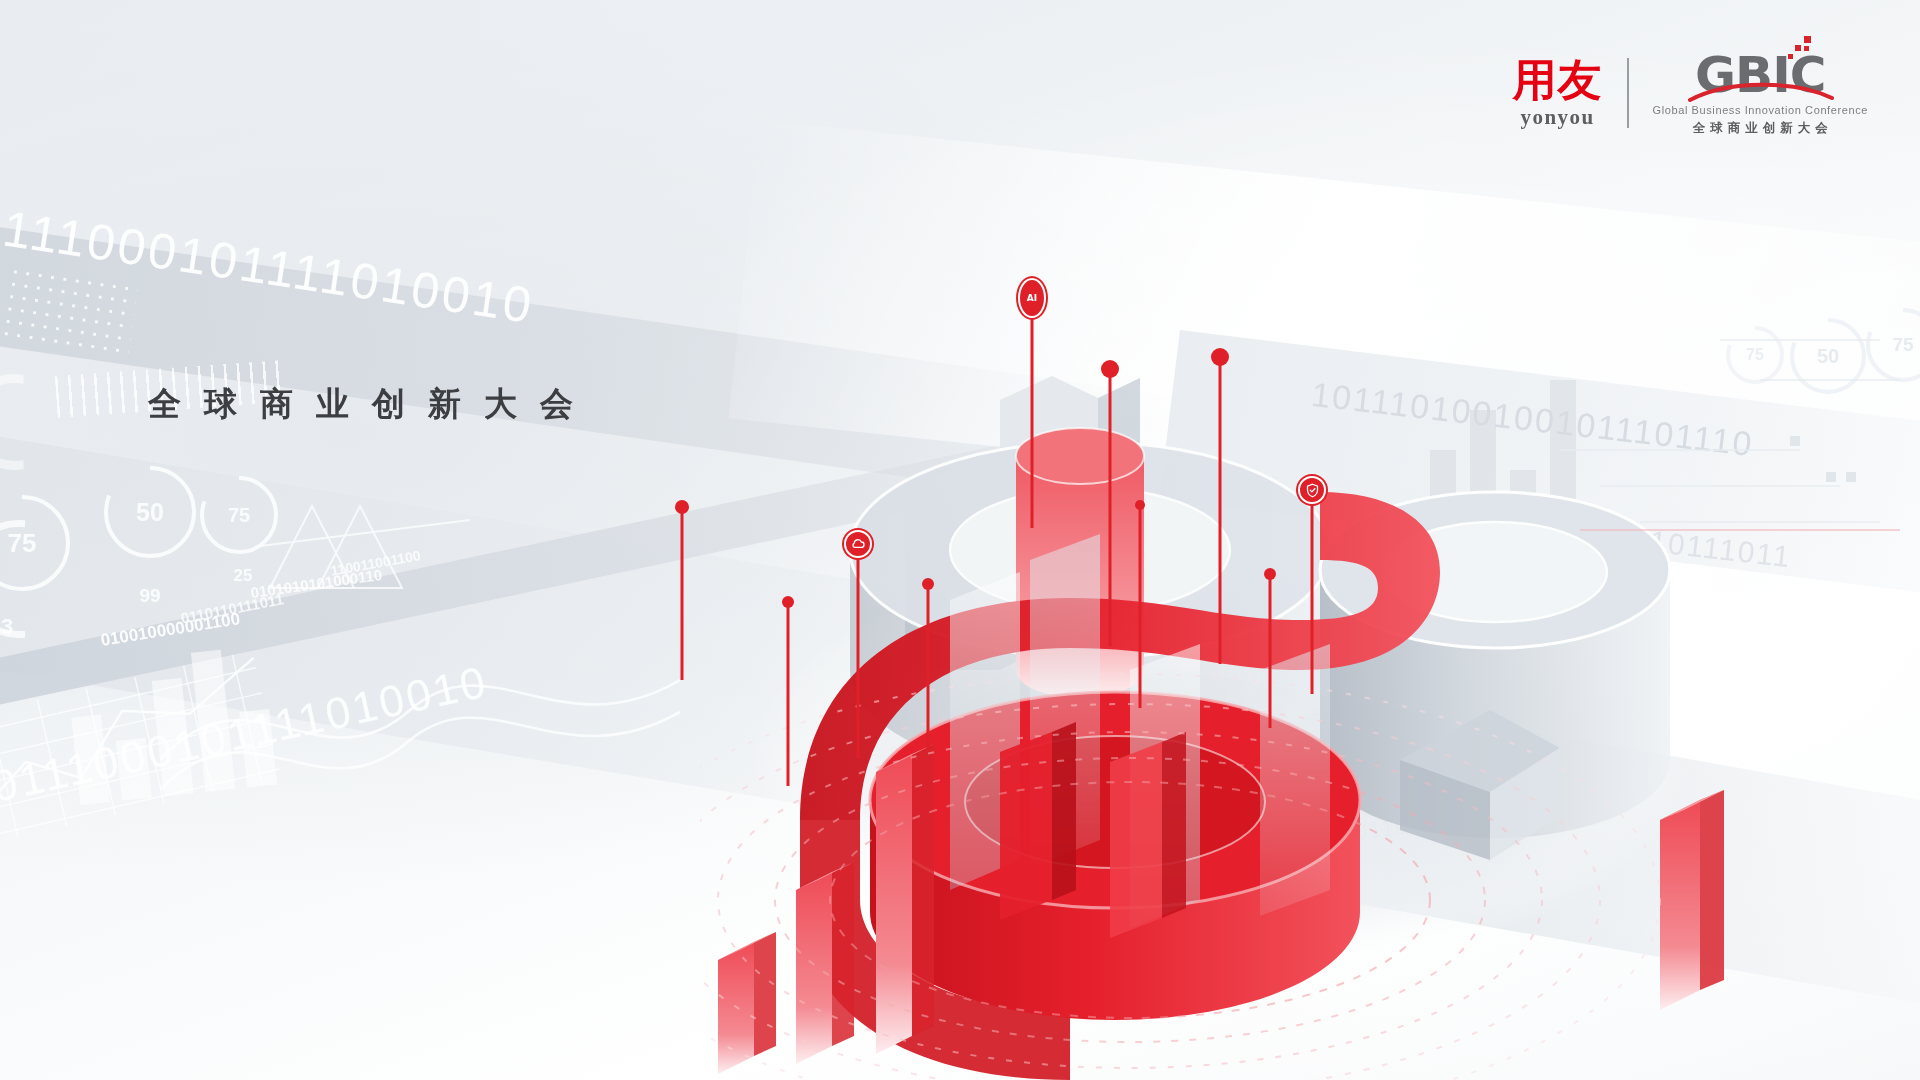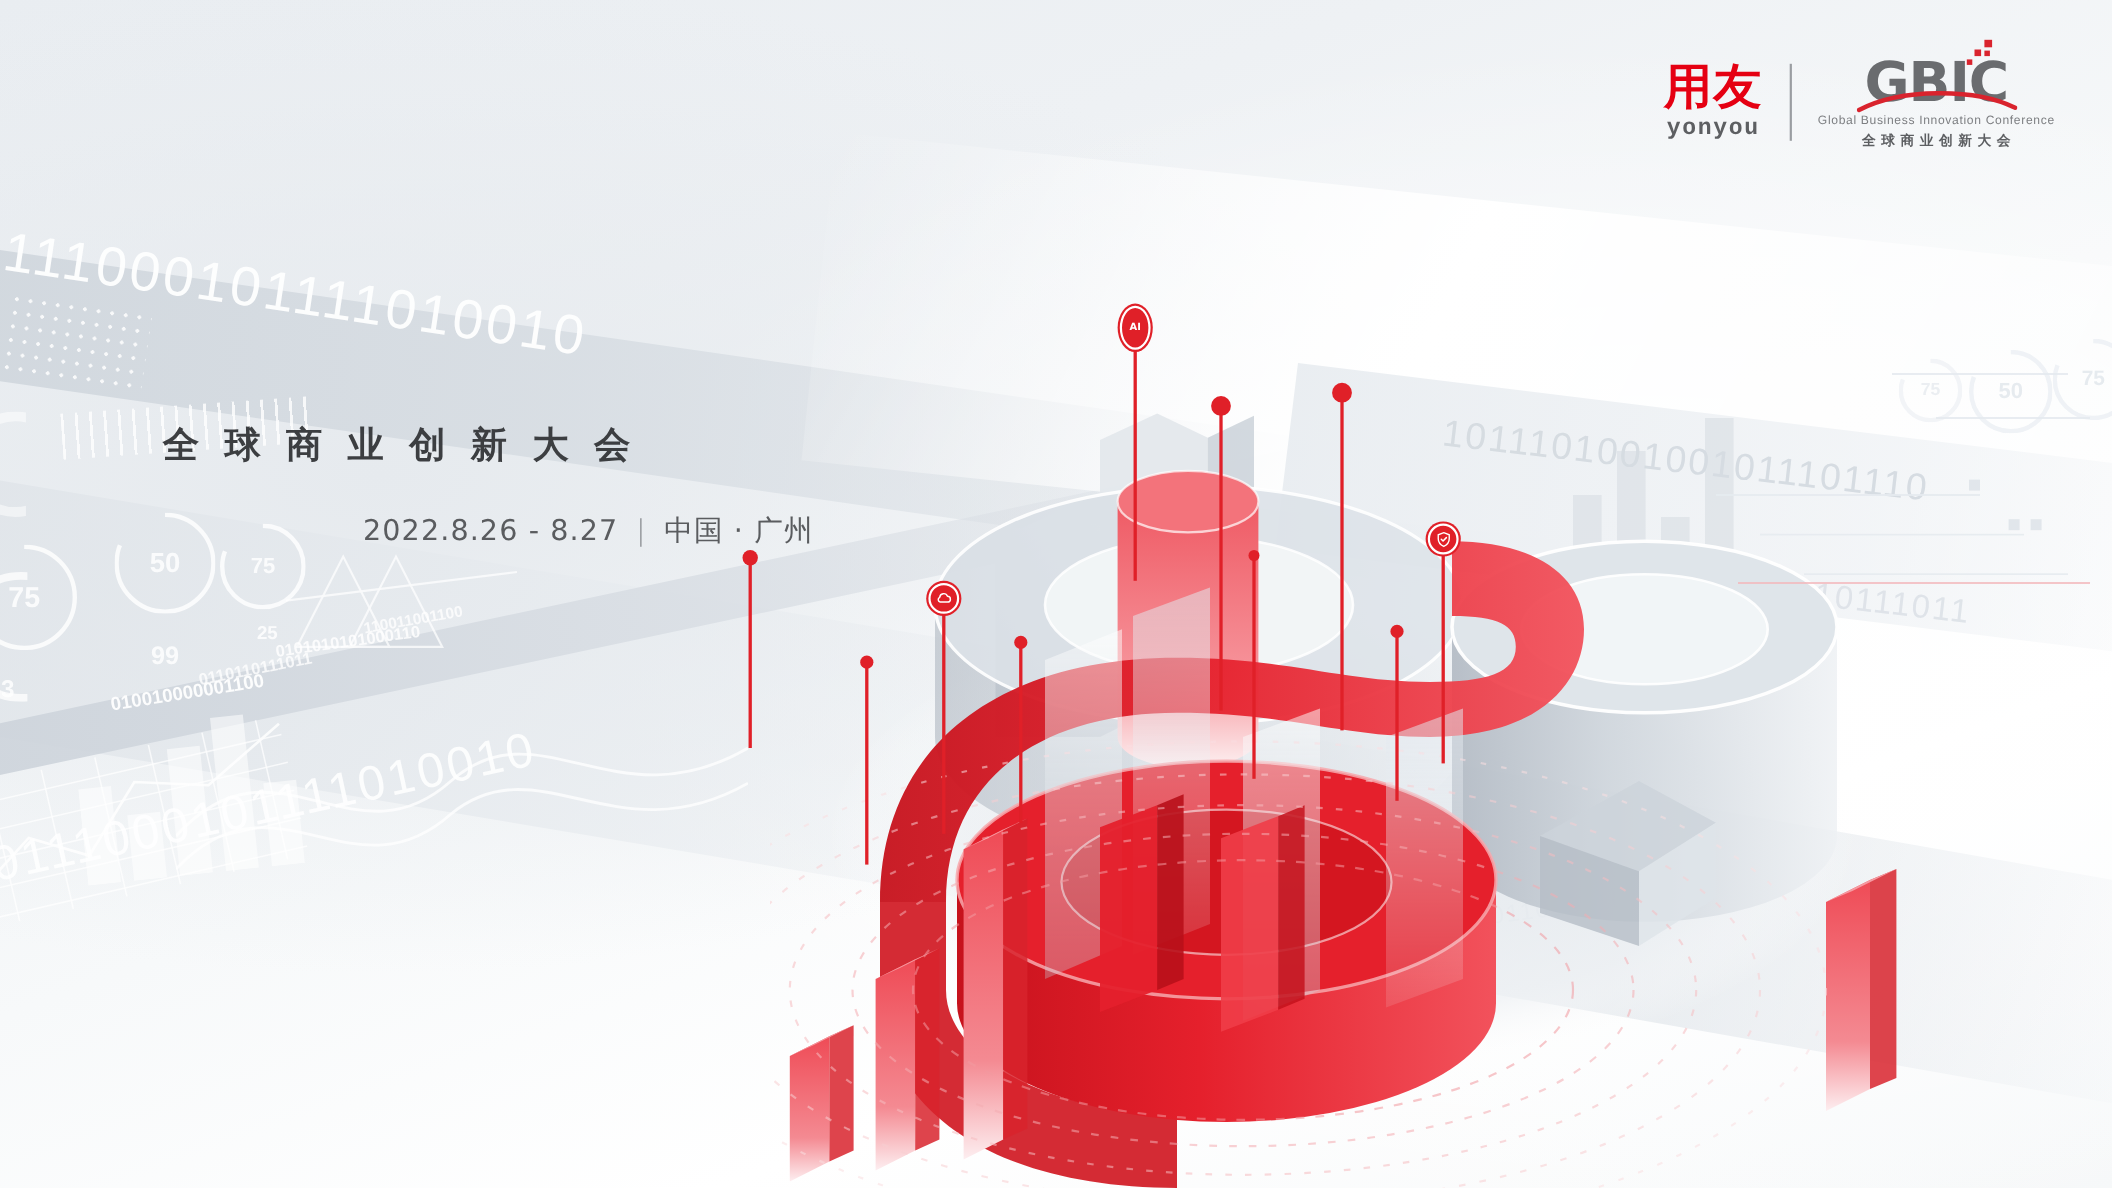--- a/index.html
+++ b/index.html
@@ -96,21 +96,21 @@
     color:#ffffff;
     opacity:.85;
   }
   .gauge::before{
     content:""; position:absolute; inset:0; border-radius:50%;
     border:4px solid rgba(255,255,255,.95);
     clip-path:polygon(50% 50%, 50% 0, 100% 0, 100% 100%, 0 100%, 0 30%);
   }
   .g-l1 { left:-26px; top:495px; width:96px; height:96px; font-size:26px; }
   .g-l2 { left:104px; top:466px; width:92px; height:92px; font-size:25px; }
-  .g-l3 { left:110px; top:556px; width:80px; height:80px; font-size:23px; border:none; }
+  .g-l3 { left:110px; top:556px; width:80px; height:80px; font-size:19px; border:none; }
   .g-l3::before{ display:none; }
   .g-l4 { left:-34px; top:592px; width:70px; height:70px; font-size:22px; border:none;}
   .g-l4::before{ display:none; }
   .g-l5 { left:200px; top:476px; width:78px; height:78px; font-size:20px; }
   .g-l6 { left:212px; top:545px; width:62px; height:62px; font-size:17px; border:none;}
   .g-l6::before{ display:none; }
 
   .g-r1 { left:1790px; top:318px; width:76px; height:76px; font-size:20px; color:#e3e8ed; }
   .g-r1::before{ border-color:rgba(235,239,243,.95); }
   .g-r2 { left:1866px; top:308px; width:74px; height:74px; font-size:19px; color:#e3e8ed; }
@@ -222,21 +222,21 @@
   #yonyou-block { display:flex; flex-direction:column; align-items:center; }
   #yonyou-cn {
     font-size:44px; font-weight:700; color:#e50012;
     letter-spacing:1px; line-height:1;
     font-family:"DejaVu Sans", sans-serif;
   }
   #yonyou-en {
     margin-top:5px;
     font-size:21px; font-weight:700; color:#5d5f62;
     letter-spacing:1.5px; line-height:1;
-    font-family:Liberation Mono, monospace;
+    font-family:Liberation Serif, serif;
   }
   #logo-divider { width:2px; height:70px; background:#9a9da1; }
 
   #gbic-block { position:relative; display:flex; flex-direction:column; align-items:center; }
   #gbic-mark { position:relative; width:152px; height:54px; }
   #gbic-word {
     font-size:50px; font-weight:700; color:#6a6c6f;
     letter-spacing:-1px; line-height:54px;
     font-family:"DejaVu Sans", sans-serif;
     text-align:center;
@@ -609,25 +609,20 @@
       </div>
     </div>
   </div>
 
   <div id="hero">
 
 
 
     <div id="subtitle-cn">全球商业创新大会</div>
 
-    <div id="meta">
-      <span>2022.8.26 - 8.27</span>
-      <span class="sep">|</span>
-      <span>中国 · 广州</span>
-    </div>
   </div>
 
   <div id="logo-lockup">
 
     <div id="yonyou-block">
       <div id="yonyou-cn">用友</div>
       <div id="yonyou-en">yonyou</div>
     </div>
 
     <div id="logo-divider"></div>

